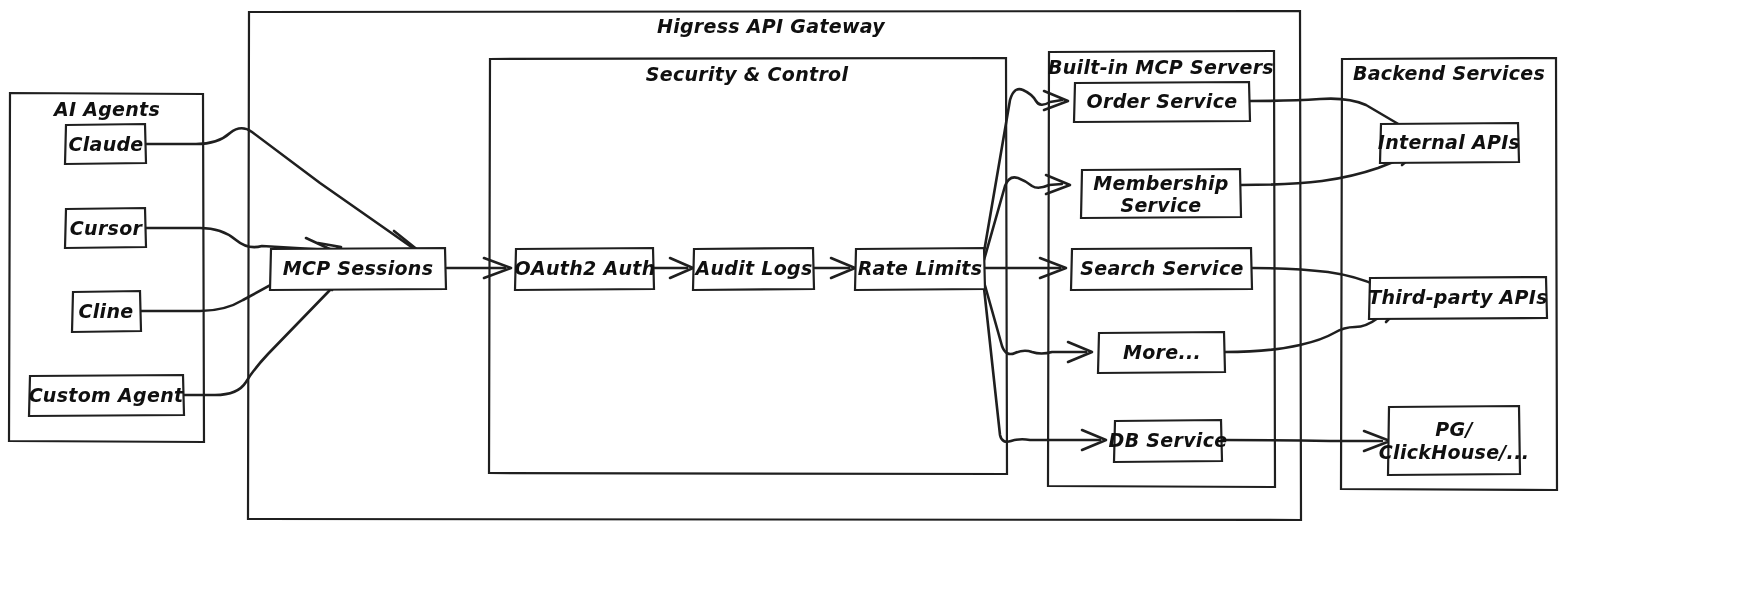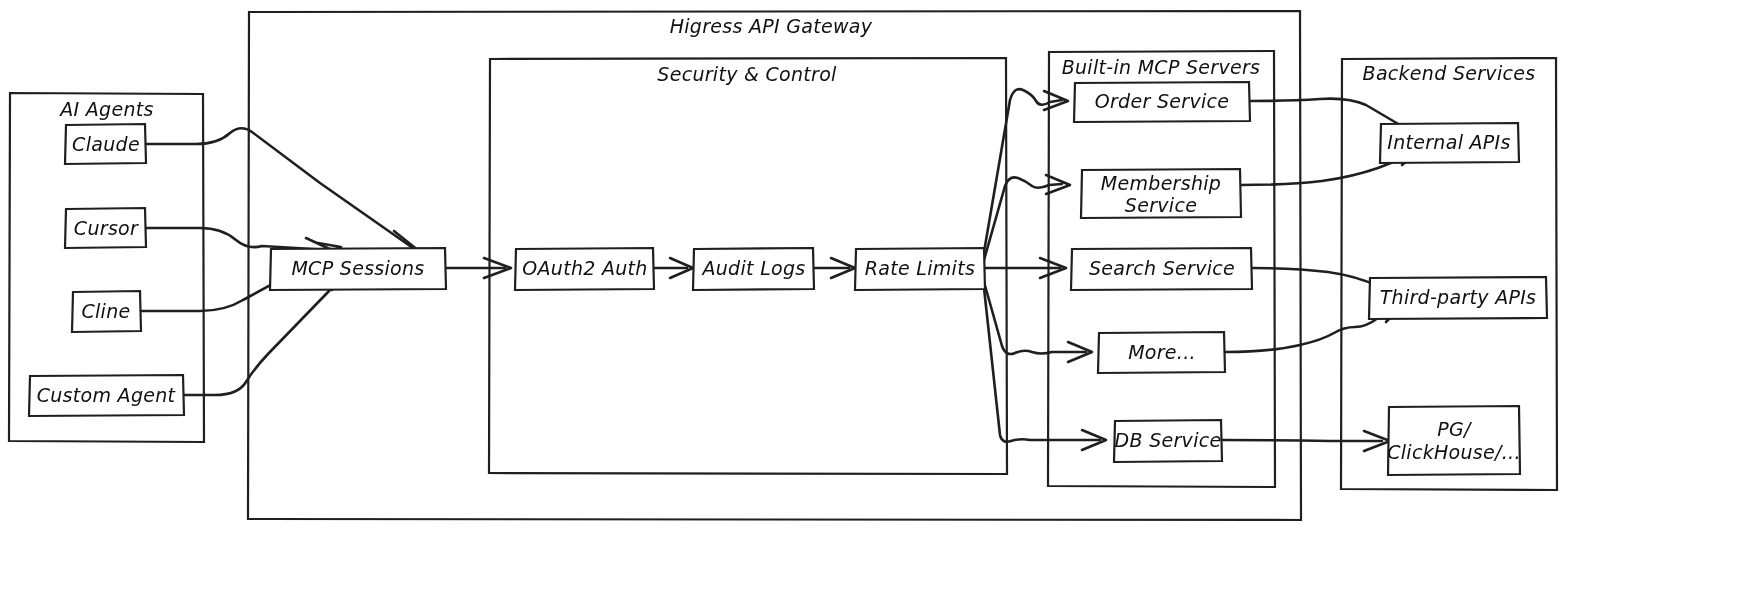--- a/index.html
+++ b/index.html
@@ -1,17 +1,17 @@
 <!DOCTYPE html>
 <html><head>
 <meta charset="utf-8">
 <style>
   html,body{margin:0;padding:0;background:#ffffff;}
   #stage{position:relative;width:1764px;height:597px;background:#ffffff;
-         font-family:"DejaVu Sans", sans-serif;overflow:hidden;}
+         font-family:"DejaVu Sans", sans-serif;overflow:hidden;font-weight:bold;}
   svg#diagram{position:absolute;inset:0;width:1764px;height:597px;display:block;}
   .node-rect{fill:#ffffff;stroke:#1f1f1f;stroke-width:2.2;}
   .cluster-rect{fill:none;stroke:#1f1f1f;stroke-width:2.2;}
   .edge{fill:none;stroke:#1f1f1f;stroke-width:2.6;stroke-linecap:round;stroke-linejoin:round;}
   .arrowhead{fill:none;stroke:#1f1f1f;stroke-width:2.6;stroke-linecap:round;stroke-linejoin:round;}
   text{font-family:"DejaVu Sans", sans-serif;fill:#101010;font-style:italic;}
   .node-label{font-size:19px;text-anchor:middle;dominant-baseline:middle;letter-spacing:.3px;}
   .cluster-label{font-size:19px;text-anchor:middle;dominant-baseline:middle;letter-spacing:.3px;}
 </style>
 </head>

